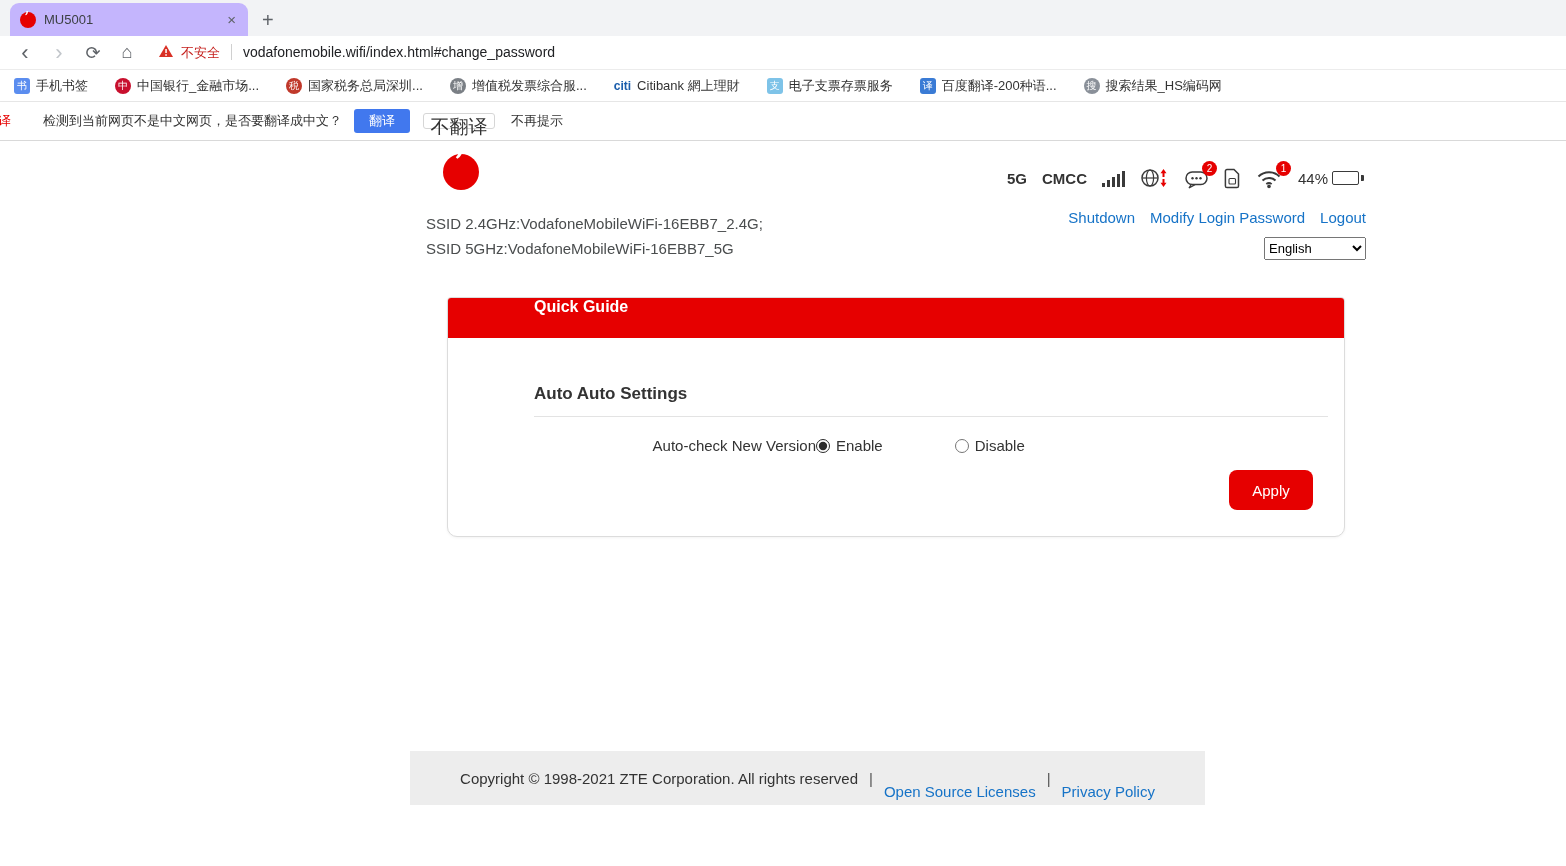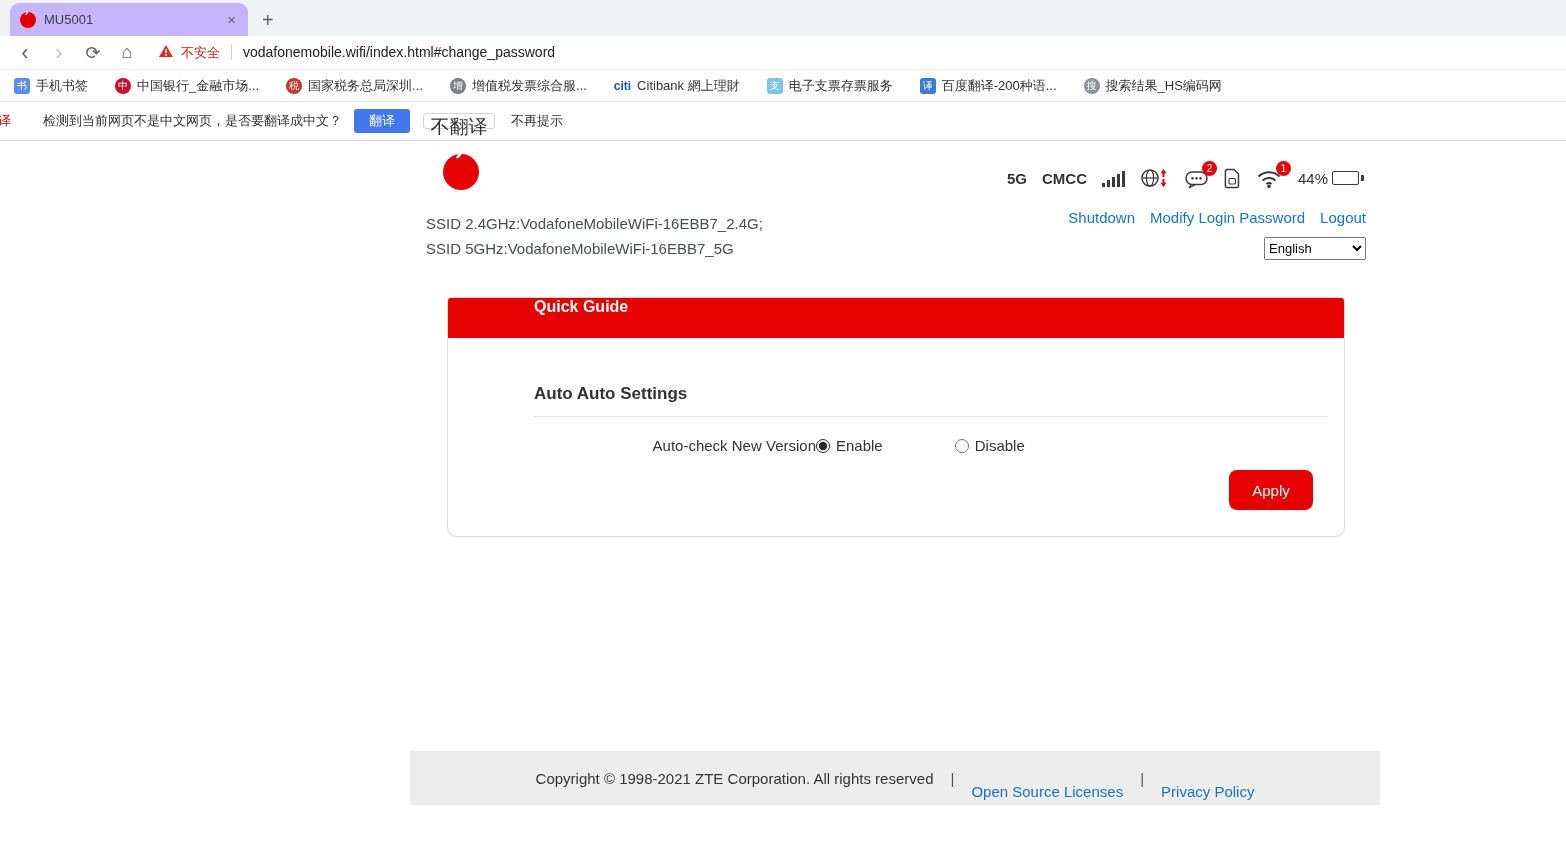--- a/index.html
+++ b/index.html
@@ -84,22 +84,22 @@
   .section-rule { border:none; border-top:1px solid #e3e3e3; margin-top:12px; }
   .field-row { display:flex; align-items:center; margin-top:20px; font-size:15px; color:#333; }
   .field-label { width:282px;text-align:right; }
   .radio-opt { display:flex; align-items:center; gap:6px; }
   .radio-opt input { width:14px; height:14px; accent-color:#2b2b2b; }
   .radio-opt.first { margin-right:72px; }
   .apply-row { display:flex; justify-content:flex-end; margin-top:16px; padding-right:15px; }
   .apply-btn { width:84px; height:40px; background:#e60000; color:#fff; border:none; border-radius:8px;
     font-size:15px; cursor:pointer; font-family:"Liberation Sans",sans-serif; }
 
-  .site-footer { position:absolute; left:410px; top:610px; width:970px; height:54px; background:#ededed;
-    display:flex; align-items:center; justify-content:center; gap:17px; font-size:15px; color:#333; }
+  .site-footer { position:absolute; left:410px; top:610px; width:795px; height:54px; background:#ededed;
+    display:flex; align-items:center; justify-content:center; gap:11px; font-size:15px; color:#333; }
   .site-footer a { color:#1673c7; text-decoration:none; cursor:pointer;margin-top:26px; }
   .foot-sep { color:#555; }
 </style>
 </head>
 <body>
 
 <div>
 
   <div class="tab-strip">
     <div class="tab">

